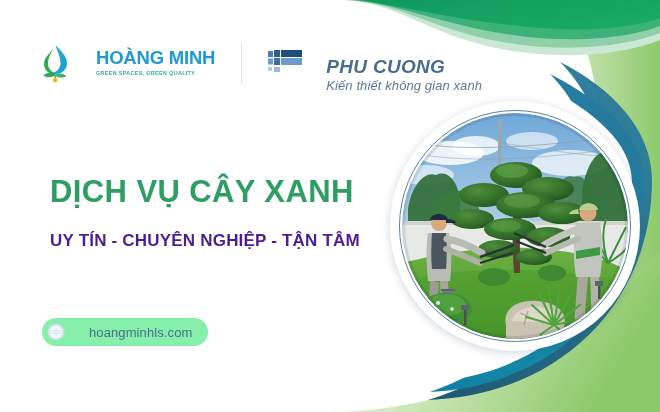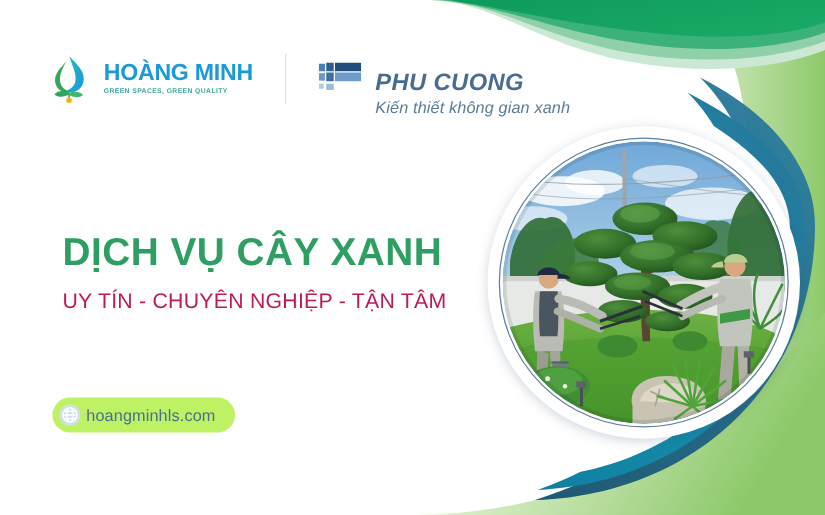--- a/index.html
+++ b/index.html
@@ -32,21 +32,21 @@
     position: absolute;
     left: 38px;
     top: 33px;
     display: flex;
     align-items: center;
     gap: 26px;
   }
   .logo-block {
     display: flex;
     align-items: center;
-    gap: 11px;
+    gap: 24px;
   }
   .logo-mark {
     width: 34px;
     height: 40px;
     flex: 0 0 auto;
     display: block;
   }
   .logo-mark-pc {
     width: 34px;
     height: 26px;
@@ -94,54 +94,54 @@
   .logo-divider {
     width: 1px;
     height: 40px;
     background: #dfe4e8;
   }
 
   
   .headline {
     position: absolute;
     left: 50px;
-    top: 186px;
+    top: 176px;
     font-size: 31px;
     font-weight: bold;
     color: #2f9e63;
     letter-spacing: 0.4px;
     white-space: nowrap;
     line-height: 1;
   }
   .subheadline {
     position: absolute;
     left: 50px;
     top: 232px;
     font-size: 17px;
-    font-weight: normal;
-    color: #be185d;
+    font-weight: bold;
+    color: #4c1d95;
     letter-spacing: 0.2px;
     white-space: nowrap;
     line-height: 1;
   }
 
   
   .pill-stack {
     position: absolute;
     left: 42px;
     top: 318px;
     display: flex;
     flex-direction: column;
     gap: 13px;
   }
   .pill {
     display: inline-flex;
     align-items: center;
-    gap: 4px;
-    background: #bef264;
+    gap: 24px;
+    background: #86efac;
     border-radius: 14px;
     padding: 4px 16px 4px 5px;
     height: 20px;
     box-sizing: content-box;
     width: max-content;
   }
   .pill-icon {
     width: 18px;
     height: 18px;
     flex: 0 0 auto;

